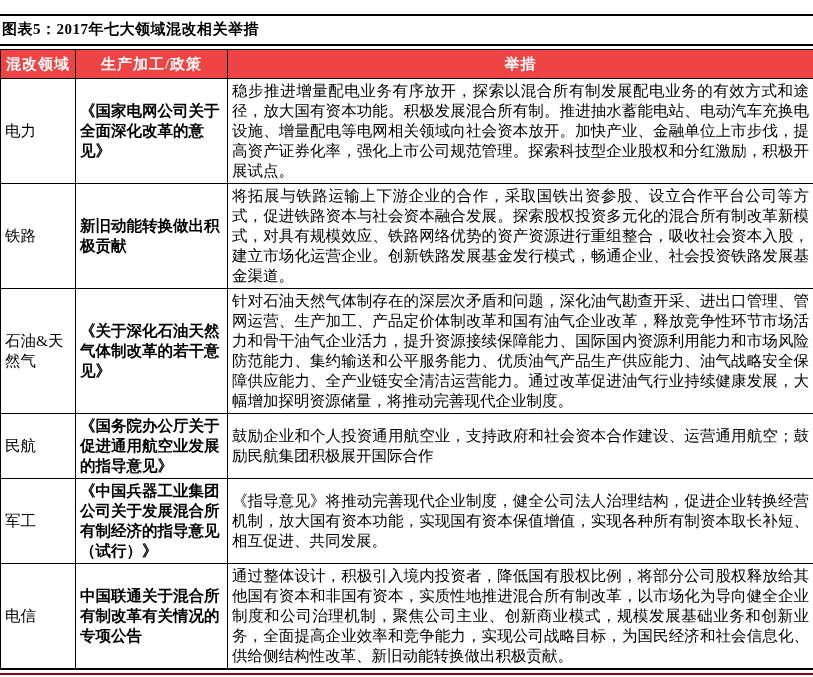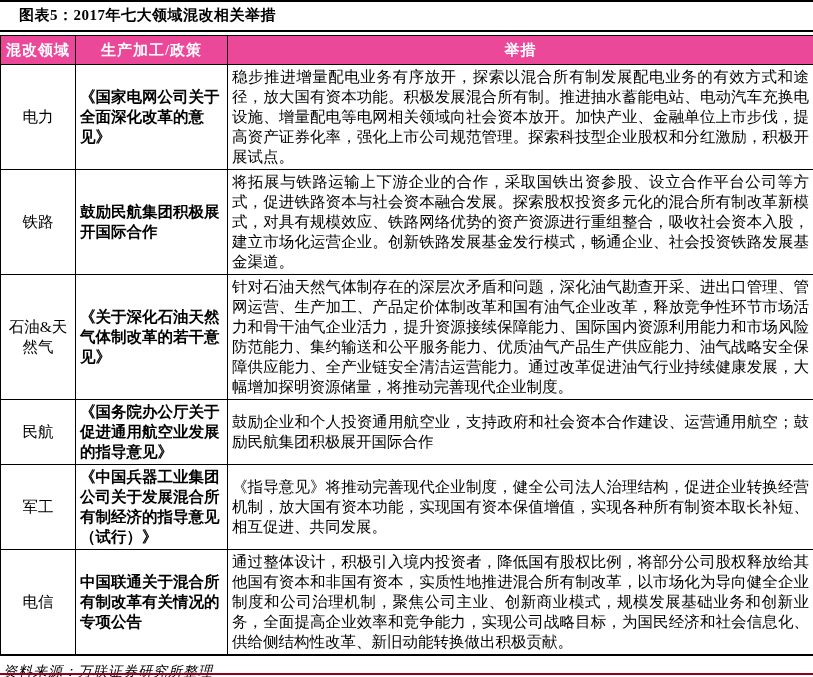--- a/index.html
+++ b/index.html
@@ -21,61 +21,60 @@
     display: flex;
     flex-direction: column;
     box-sizing: border-box;
   }
   .top-red-bar {
     height: 3px;
     background: #8e001c;
     width: 100%;
   }
   .title-bar {
-    margin-top: 0;
+    margin-top: 14px;
     border-top: 2px solid #000;
     border-bottom: 2px solid #000;
-    padding: 4px 2px 5px 19px;
+    padding: 4px 2px 5px 2px;
   }
   .title-bar .title {
     font-size: 15px;
     font-weight: bold;
     letter-spacing: 0.5px;
   }
   table.reform-table {
     margin-top: 3px;
     width: 813px;
     border-collapse: collapse;
     table-layout: fixed;
     border-bottom: 2px solid #000;
   }
   table.reform-table col.c-field  { width: 75px; }
   table.reform-table col.c-policy { width: 152px; }
   table.reform-table col.c-measures { width: 586px; }
   table.reform-table th {
-    background: #ec4899;
+    background: #ef4444;
     color: #ffffff;
     font-size: 15px;
     font-weight: bold;
     height: 26px;
     text-align: center;
     border: 1px solid #000;
     padding: 1px 2px;
     letter-spacing: 1px;
   }
   table.reform-table td {
     border: 1px solid #000;
     font-size: 15.5px;
     vertical-align: middle;
     padding: 2px 4px;
     line-height: 20px;
     box-sizing: border-box;
   }
   td.cell-field {
-    text-align: center;
   }
   td.cell-policy {
     padding-left: 7px;
     padding-right: 4px;
     font-weight: bold;
   }
   td.cell-measures {
     text-align: justify;
     text-justify: inter-ideograph;
     padding: 2px 6px 2px 5px;
@@ -121,21 +120,21 @@
       </tr>
     </thead>
     <tbody>
       <tr>
         <td class="cell-field">电力</td>
         <td class="cell-policy">《国家电网公司关于全面深化改革的意见》</td>
         <td class="cell-measures">稳步推进增量配电业务有序放开，探索以混合所有制发展配电业务的有效方式和途径，放大国有资本功能。积极发展混合所有制。推进抽水蓄能电站、电动汽车充换电设施、增量配电等电网相关领域向社会资本放开。加快产业、金融单位上市步伐，提高资产证券化率，强化上市公司规范管理。探索科技型企业股权和分红激励，积极开展试点。</td>
       </tr>
       <tr>
         <td class="cell-field">铁路</td>
-        <td class="cell-policy">鼓励民航集团积极展开国际合作</td>
+        <td class="cell-policy">新旧动能转换做出积极贡献</td>
         <td class="cell-measures">将拓展与铁路运输上下游企业的合作，采取国铁出资参股、设立合作平台公司等方式，促进铁路资本与社会资本融合发展。探索股权投资多元化的混合所有制改革新模式，对具有规模效应、铁路网络优势的资产资源进行重组整合，吸收社会资本入股，建立市场化运营企业。创新铁路发展基金发行模式，畅通企业、社会投资铁路发展基金渠道。</td>
       </tr>
       <tr>
         <td class="cell-field">石油&amp;天然气</td>
         <td class="cell-policy">《关于深化石油天然气体制改革的若干意见》</td>
         <td class="cell-measures">针对石油天然气体制存在的深层次矛盾和问题，深化油气勘查开采、进出口管理、管网运营、生产加工、产品定价体制改革和国有油气企业改革，释放竞争性环节市场活力和骨干油气企业活力，提升资源接续保障能力、国际国内资源利用能力和市场风险防范能力、集约输送和公平服务能力、优质油气产品生产供应能力、油气战略安全保障供应能力、全产业链安全清洁运营能力。通过改革促进油气行业持续健康发展，大幅增加探明资源储量，将推动完善现代企业制度。</td>
       </tr>
       <tr>
         <td class="cell-field">民航</td>
         <td class="cell-policy">《国务院办公厅关于促进通用航空业发展的指导意见》</td>

